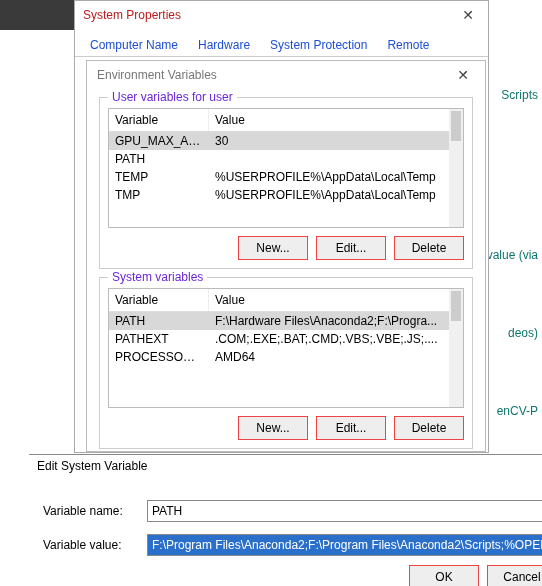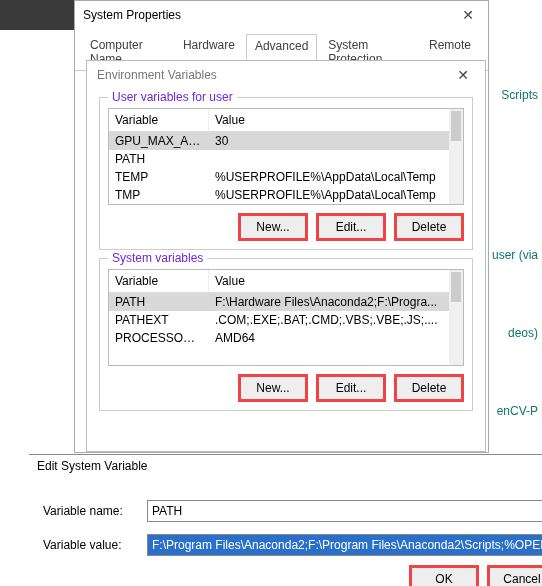--- a/index.html
+++ b/index.html
@@ -1,69 +1,68 @@
 <!DOCTYPE html>
 <html><head>
 <meta charset="utf-8">
 <style>
   * { box-sizing: border-box; font-family: "Segoe UI", Tahoma, sans-serif; font-size: 12px; }
   body { margin: 0; background: #fff; width: 542px; height: 586px; position: relative; overflow: hidden; }
   .window { position: absolute; background: #fff; border: 1px solid #aaa; }
   .sysprop { left: 74px; top: 0; width: 415px; height: 453px; }
   .titlebar { height: 28px; display: flex; align-items: center; padding: 0 8px; justify-content: space-between; }
-  .titlebar .title { color: #000000; }
+  .titlebar .title { color: #b91c1c; }
   .close-x { font-size: 14px; color: #444; padding: 2px 6px; cursor: default; }
   .tabs { display: flex; border-bottom: 1px solid #ccc; padding: 0 6px; margin-top: 4px; }
-  .tab { padding: 4px 8px; border: 1px solid transparent; border-bottom: none; color: #404040; margin-right: 2px; }
+  .tab { padding: 4px 8px; border: 1px solid transparent; border-bottom: none; color: #1d4ed8; margin-right: 2px; }
   .tab.active { border-color: #ccc; background: #fff; position: relative; top: 1px; }
   .envwin { left: 86px; top: 60px; width: 400px; height: 392px; background: #fff; border: 1px solid #bbb; }
   .env-title { display: flex; justify-content: space-between; align-items: center; padding: 4px 10px; color: #777; }
   .groupbox { border: 1px solid #ccc; margin: 8px 12px; padding: 10px 8px 8px; position: relative; }
   .groupbox .legend { position: absolute; top: -8px; left: 8px; background: #fff; padding: 0 4px; color: #6d28d9; }
-  .vartable { border: 1px solid #bbb; height: 97px; overflow: hidden; position: relative; }
+  .vartable { border: 1px solid #bbb; height: 120px; overflow: hidden; position: relative; }
   .vhead { display: flex; background: #fff; border-bottom: 1px solid #ddd; }
   .vhead div { padding: 4px 6px; border-right: 1px solid #eee; }
   .col1 { width: 100px; flex-shrink: 0; }
   .col2 { flex: 1; }
   .vrow { display: flex; }
   .vrow div { padding: 2px 6px; white-space: nowrap; overflow: hidden; text-overflow: ellipsis; }
   .vrow.sel { background: #d8d8d8; }
   .scroll { position: absolute; right: 0; top: 0; bottom: 0; width: 14px; background: #f0f0f0; }
   .scroll .thumb { background: #ccc; position: absolute; left: 2px; right: 2px; top: 2px; height: 30px; }
   .btnrow { display: flex; justify-content: flex-end; gap: 8px; margin-top: 8px; }
-  .btn { min-width: 70px; text-align: center; padding: 4px 10px; border: 3px solid #ef4444; background: #eee; }
+  .btn { min-width: 70px; text-align: center; padding: 4px 10px; border: 1px solid #ef4444; background: #eee; }
   .bgtext { position: absolute; color: #0f766e; }
   .editwin { position: absolute; left: 0; top: 454px; width: 542px; height: 116px; background: #fff; border-top: 1px solid #888; margin-left: 29px; }
   .editwin .etitle { display: flex; justify-content: space-between; padding: 4px 8px; }
   .editwin .row { display: flex; align-items: center; padding: 3px 14px; gap: 12px; }
   .editwin .lbl { width: 92px; }
   .editwin input { flex: 1; border: 1px solid #888; padding: 3px 4px; }
   .editwin input.sel { background: #2a6fc9; color: #fff; }
   .editwin .btnrow2 { display: flex; justify-content: flex-end; gap: 8px; padding: 6px 14px; }
   .dark { position: absolute; left: 0; top: 0; width: 82px; height: 30px; background: #3a3a3a; display:flex; align-items:center; padding-left:64px; color:#fff; overflow:hidden;}
 </style>
 </head>
 <body>
 
 <div class="dark"></div>
 
 <div class="bgtext" style="right:4px; top:88px">Scripts</div>
-<div class="bgtext" style="right:4px; top:248px">user (via</div>
+<div class="bgtext" style="right:4px; top:248px">value (via</div>
 <div class="bgtext" style="right:4px; top:326px">deos)</div>
 <div class="bgtext" style="right:4px; top:404px">enCV-P</div>
 
 <div class="window sysprop">
   <div class="titlebar">
     <span class="title">System Properties</span>
     <span class="close-x">✕</span>
   </div>
   <div class="tabs">
     <div class="tab">Computer Name</div>
     <div class="tab">Hardware</div>
-    <div class="tab active">Advanced</div>
     <div class="tab">System Protection</div>
     <div class="tab">Remote</div>
   </div>
 </div>
 
 <div class="window envwin">
   <div class="env-title">
     <span>Environment Variables</span>
     <span class="close-x">✕</span>
   </div>

